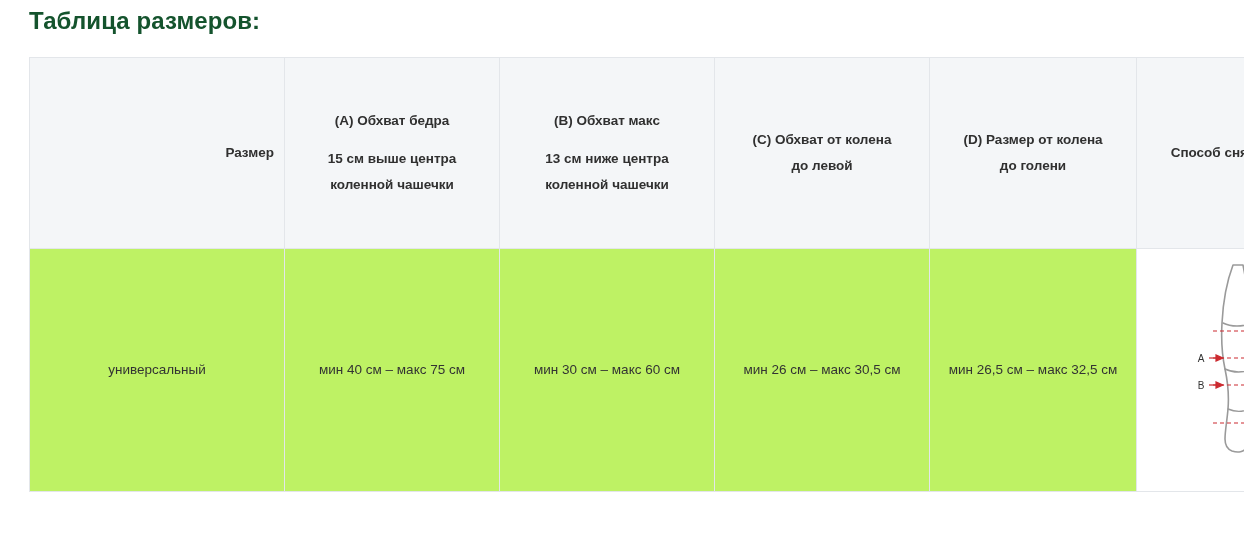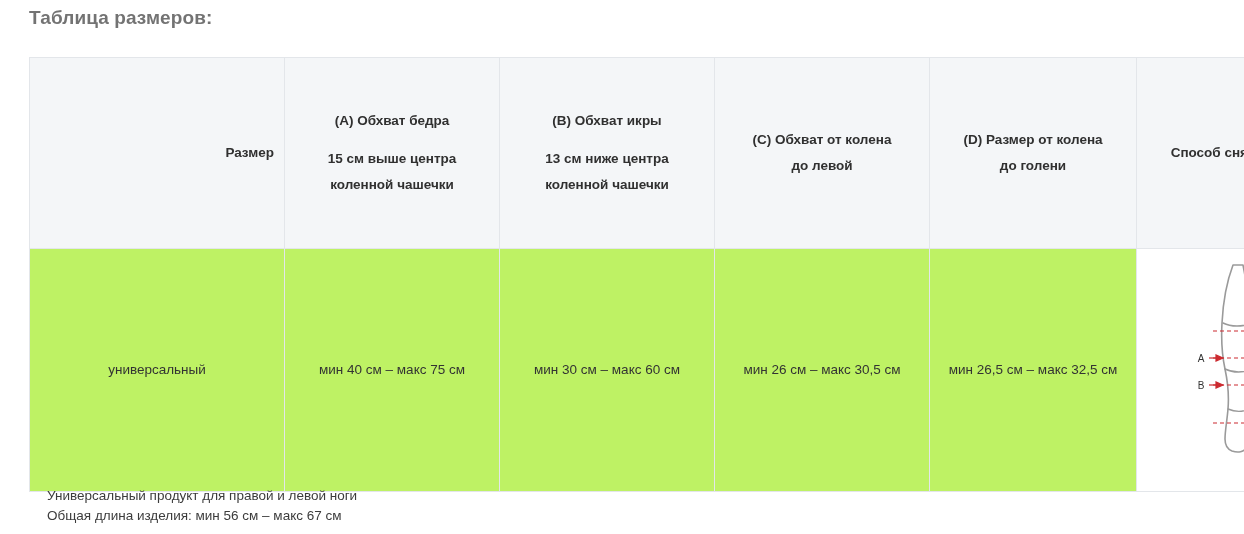--- a/index.html
+++ b/index.html
@@ -16,23 +16,23 @@
   }
   .page {
     position: relative;
     width: 1244px;
     height: 534px;
   }
   .title {
     position: absolute;
     left: 29px;
     top: 7px;
-    font-size: 19px;
+    font-size: 24px;
     font-weight: 700;
-    color: #737373;
+    color: #14532d;
     letter-spacing: 0.1px;
   }
   .table-wrap {
     position: absolute;
     left: 29px;
     top: 57px;
     width: 1186px;
   }
   table.size-table {
     border-collapse: collapse;
@@ -110,21 +110,21 @@
           <td class="col-1 hdr-left">
             <span class="hdr-line">Размер</span>
           </td>
           <td class="col-2 hdr-center">
             <span class="hdr-line">(A) Обхват бедра</span>
             <span class="hdr-gap"></span>
             <span class="hdr-line">15 см выше центра</span>
             <span class="hdr-line">коленной чашечки</span>
           </td>
           <td class="col-3 hdr-center">
-            <span class="hdr-line">(B) Обхват икры</span>
+            <span class="hdr-line">(B) Обхват макс</span>
             <span class="hdr-gap"></span>
             <span class="hdr-line">13 см ниже центра</span>
             <span class="hdr-line">коленной чашечки</span>
           </td>
           <td class="col-4 hdr-center">
             <span class="hdr-line">(C) Обхват от колена</span>
             <span class="hdr-line">до левой</span>
           </td>
           <td class="col-5 hdr-center">
             <span class="hdr-line">(D) Размер от колена</span>
@@ -189,18 +189,14 @@
               <text x="54" y="132" font-family="Liberation Sans, sans-serif" font-size="10" fill="#333" text-anchor="middle">B</text>
               <text x="168" y="104" font-family="Liberation Sans, sans-serif" font-size="10" fill="#333" text-anchor="middle">C</text>
               <text x="157" y="151" font-family="Liberation Sans, sans-serif" font-size="10" fill="#333" text-anchor="middle">D</text>
             </svg>
           </td>
         </tr>
       </tbody>
     </table>
   </div>
 
-  <div class="footnotes">
-    <div>Универсальный продукт для правой и левой ноги</div>
-    <div>Общая длина изделия: мин 56 см – макс 67 см</div>
-  </div>
 
 </div>
 
 </body></html>

